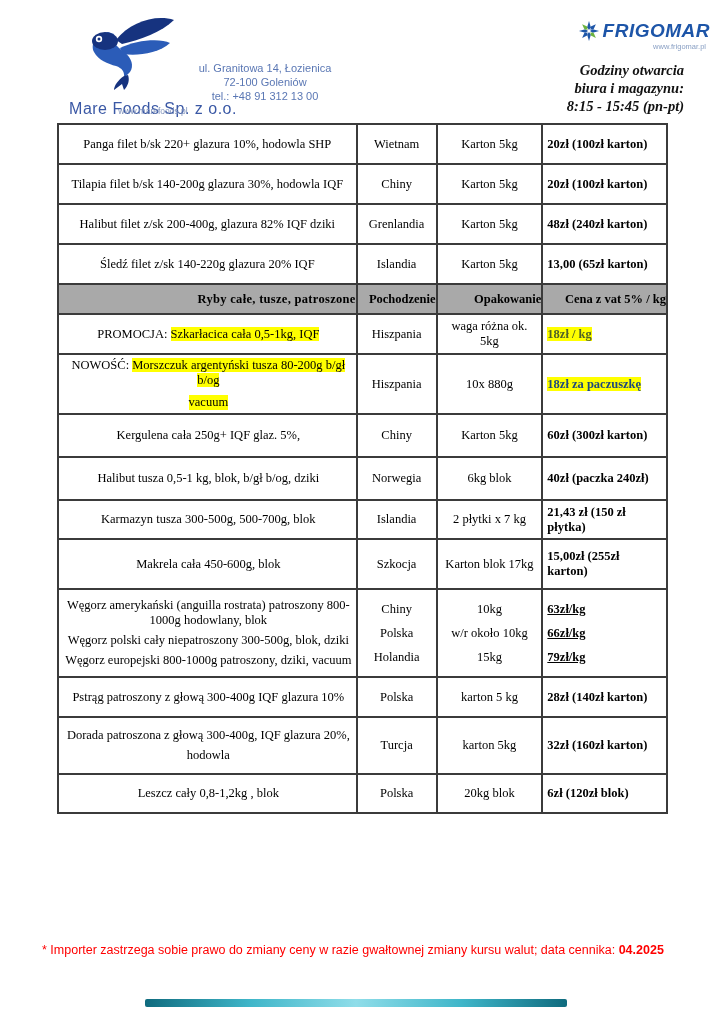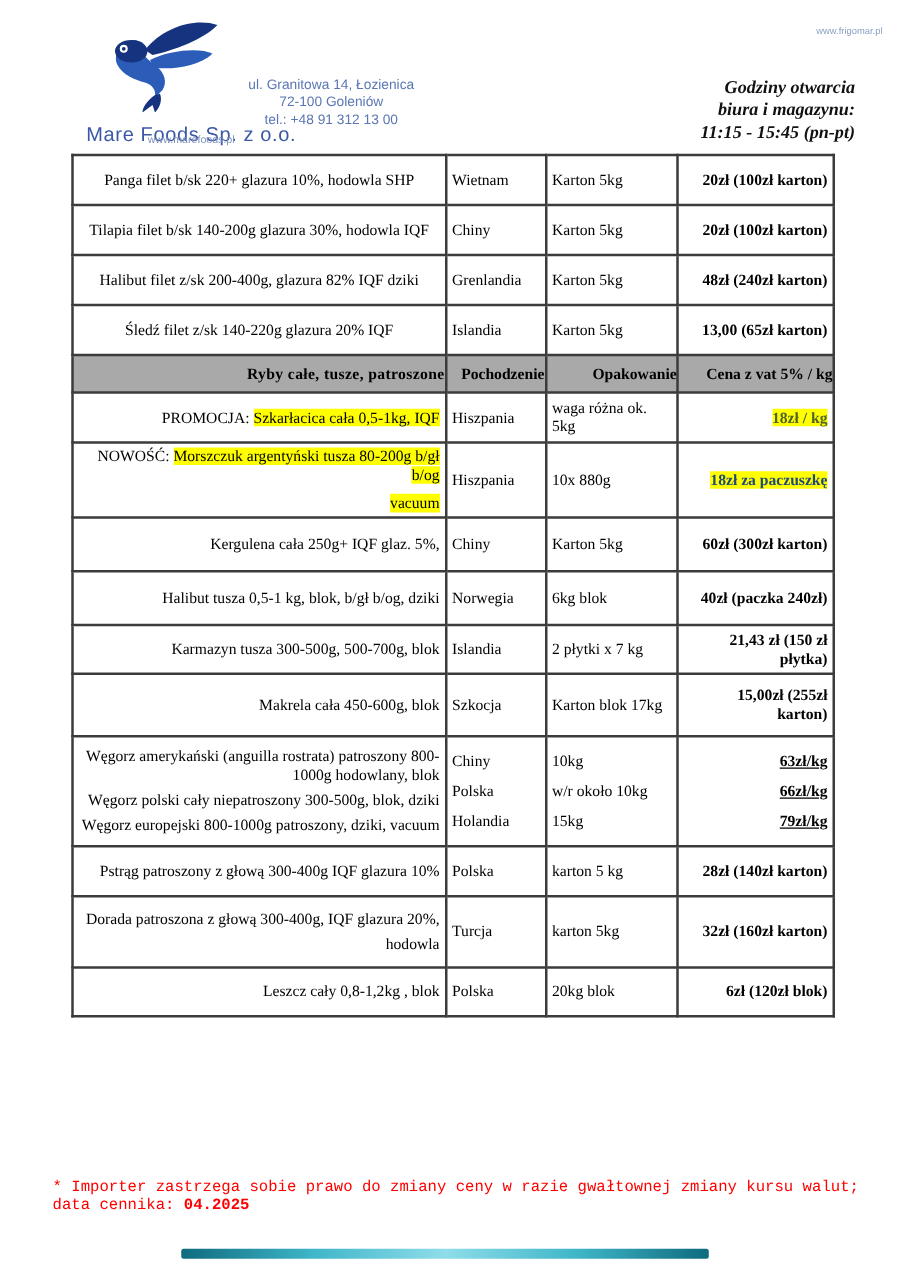--- a/index.html
+++ b/index.html
@@ -21,37 +21,37 @@
     font-size:19px; color:#1d55a8; letter-spacing:.5px; }
   .frigomar-web { text-align:right; font-family:"Liberation Sans", sans-serif; font-size:7.5px; color:#8aa0c4; padding-right:4px; }
 
   .hours { position:absolute; left:446px; top:61px; width:238px; text-align:right;
     font-style:italic; font-weight:600; font-size:14.5px; line-height:18px; color:#111; }
 
   
   table.price-table { position:absolute; left:57px; top:123px; width:611px; border-collapse:collapse; }
   .price-table td { border:2px solid #3b3b3b; font-size:12.5px; color:#000; vertical-align:middle; }
   .dc { text-align:center; padding:3px 8px;margin-top:16px; }
-  .dl { text-align:right; padding:3px 4px 3px 6px; }
-  .cc { padding:2px 4px; }
-  .pr { text-align:right; font-weight:bold; color:#1f497d; padding:2px 4px; }
+  .dl { text-align:center; padding:3px 4px 3px 6px; }
+  .cc { text-align:center; padding:2px 4px; }
+  .pr { text-align:left; font-weight:bold; color:#1f497d; padding:2px 4px; }
   .pr-black { color:#000;text-decoration:underline; }
   tr.hdr td { background:#a9a9a9; font-weight:bold; text-align:right; }
   .hdr-title { font-size:20px; letter-spacing:.3px; }
   .hdr-col { font-size:12.5px; }
   .hl { background:#ffff00; }
   .hl-green { color:#4f6228; font-weight:bold; }
   .hl-blue { color:#1f497d; font-weight:bold; }
   .ml { margin:5px 0; }
   .sp { margin:9px 0; }
   .vac { display:inline-block; margin-top:7px; }
 
   
   .footer-note { position:absolute; left:42px; top:943px; width:660px;
-    font-family:Liberation Mono, monospace; font-size:12.5px; color:#ff0000; }
+    font-family:Liberation Sans, sans-serif; font-size:12.5px; color:#ff0000; }
   .footer-note b { font-weight:bold; }
   .accent-bar { position:absolute; left:145px; top:999px; width:422px; height:8px;
     background:linear-gradient(90deg,#0f6b7e,#3fb6c9 25%,#8fdde9 50%,#3fb6c9 75%,#0f6b7e); border-radius:2px; }
 </style>
 </head>
 <body>
 
 <div class="page">
 
   <svg class="fish-logo" viewBox="0 0 105 80">
@@ -65,26 +65,39 @@
   </svg>
   <div class="company-name">Mare Foods Sp. z o.o.</div>
   <div class="company-web">www.marefoods.pl</div>
   <div class="address">
     <div>ul. Granitowa 14, Łozienica</div>
     <div>72-100 Goleniów</div>
     <div>tel.: +48 91 312 13 00</div>
   </div>
 
   <div class="frigomar">
+    <div class="frigomar-row">
+      <svg width="22" height="22" viewBox="0 0 24 24">
+        <path d="M12 1 L14 8 L12 11 L10 8 Z" fill="#1d56a8"></path>
+        <path d="M12 23 L10 16 L12 13 L14 16 Z" fill="#1d56a8"></path>
+        <path d="M1 12 L8 10 L11 12 L8 14 Z" fill="#1d56a8"></path>
+        <path d="M23 12 L16 14 L13 12 L16 10 Z" fill="#1d56a8"></path>
+        <path d="M4.5 4.5 L10 7 L10.5 10.5 L7 10 Z" fill="#6cb33f"></path>
+        <path d="M19.5 19.5 L14 17 L13.5 13.5 L17 14 Z" fill="#6cb33f"></path>
+        <path d="M19.5 4.5 L17 10 L13.5 10.5 L14 7 Z" fill="#1d56a8"></path>
+        <path d="M4.5 19.5 L7 14 L10.5 13.5 L10 17 Z" fill="#1d56a8"></path>
+      </svg>
+      <span class="frigomar-name">FRIGOMAR</span>
+    </div>
     <div class="frigomar-web">www.frigomar.pl</div>
   </div>
   <div class="hours">
     <div>Godziny otwarcia</div>
     <div>biura i magazynu:</div>
-    <div>11:15 - 15:45 (pn-pt)</div>
+    <div>8:15 - 15:45 (pn-pt)</div>
   </div>
 
   <table class="price-table">
     <colgroup>
         <col style="width:300px">
         <col style="width:80px">
         <col style="width:106px">
         <col style="width:125px">
       </colgroup>
 

